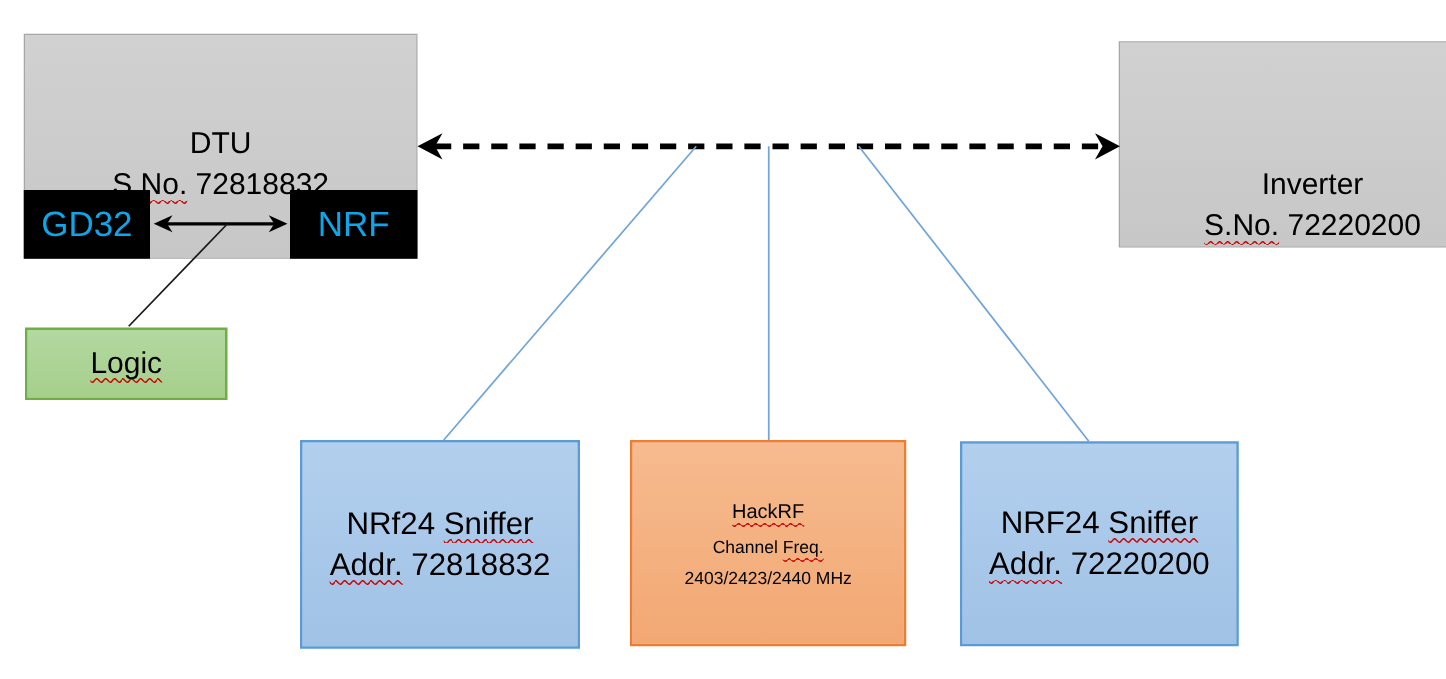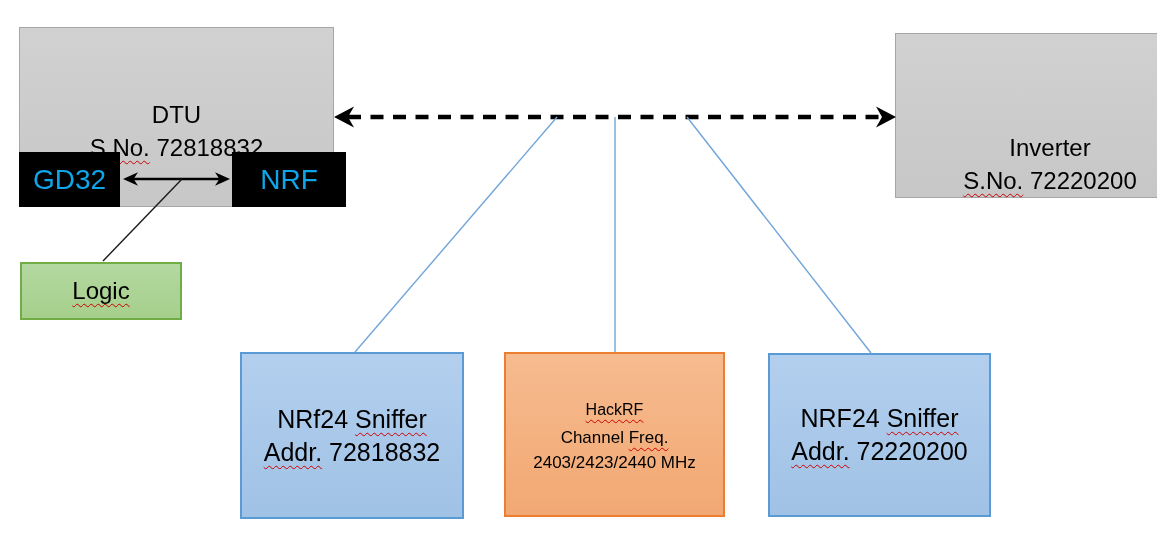--- a/index.html
+++ b/index.html
@@ -40,42 +40,42 @@
     background: linear-gradient(180deg, #b3cfee, #a0c2e5);
     border: 2px solid #5b9bd5;
     font-size: 25px;
     line-height: 33px;
   }
   .orange-box {
     background: linear-gradient(180deg, #f6bb8f, #f2a873);
     border: 2px solid #ed7d31;
   }
   .hackrf-title { font-size: 16px; line-height: 30px; }
-  .hackrf-small { font-size: 17px; line-height: 25px; }
+  .hackrf-small { font-size: 14px; line-height: 25px; }
   .sq {
     text-decoration-line: underline;
     text-decoration-style: wavy;
     text-decoration-color: #cc0000;
     text-decoration-thickness: 1px;
     text-underline-offset: 4px;
     text-decoration-skip-ink: none;
   }
   svg.connectors {
     position: absolute;
     left: 0; top: 0;
     width: 1157px; height: 543px;
     pointer-events: none;
     z-index: 5;
   }
 
   
   #dtu-box      { left: 19px;  top: 27px;  width: 315px; height: 180px; padding-bottom: 28px; }
   #dtu-box .inner { transform: translateY(28px); }
   #gd32-box     { left: 19px;  top: 152px; width: 101px; height: 55px; }
-  #nrf-box      { left: 232px; top: 152px; width: 114px; height: 55px; }
+  #nrf-box      { left: 232px; top: 152px; width: 102px; height: 55px; }
   #logic-box    { left: 20px;  top: 262px; width: 162px; height: 58px; }
   #inverter-box { left: 895px; top: 33px;  width: 310px; height: 165px; justify-content: flex-end; }
   #sniffer-left-box  { left: 240px; top: 352px; width: 224px; height: 167px; }
   #hackrf-box        { left: 504px; top: 352px; width: 221px; height: 165px; }
   #sniffer-right-box { left: 768px; top: 353px; width: 223px; height: 164px; }
 </style>
 </head>
 <body>
 
 <div class="canvas">

